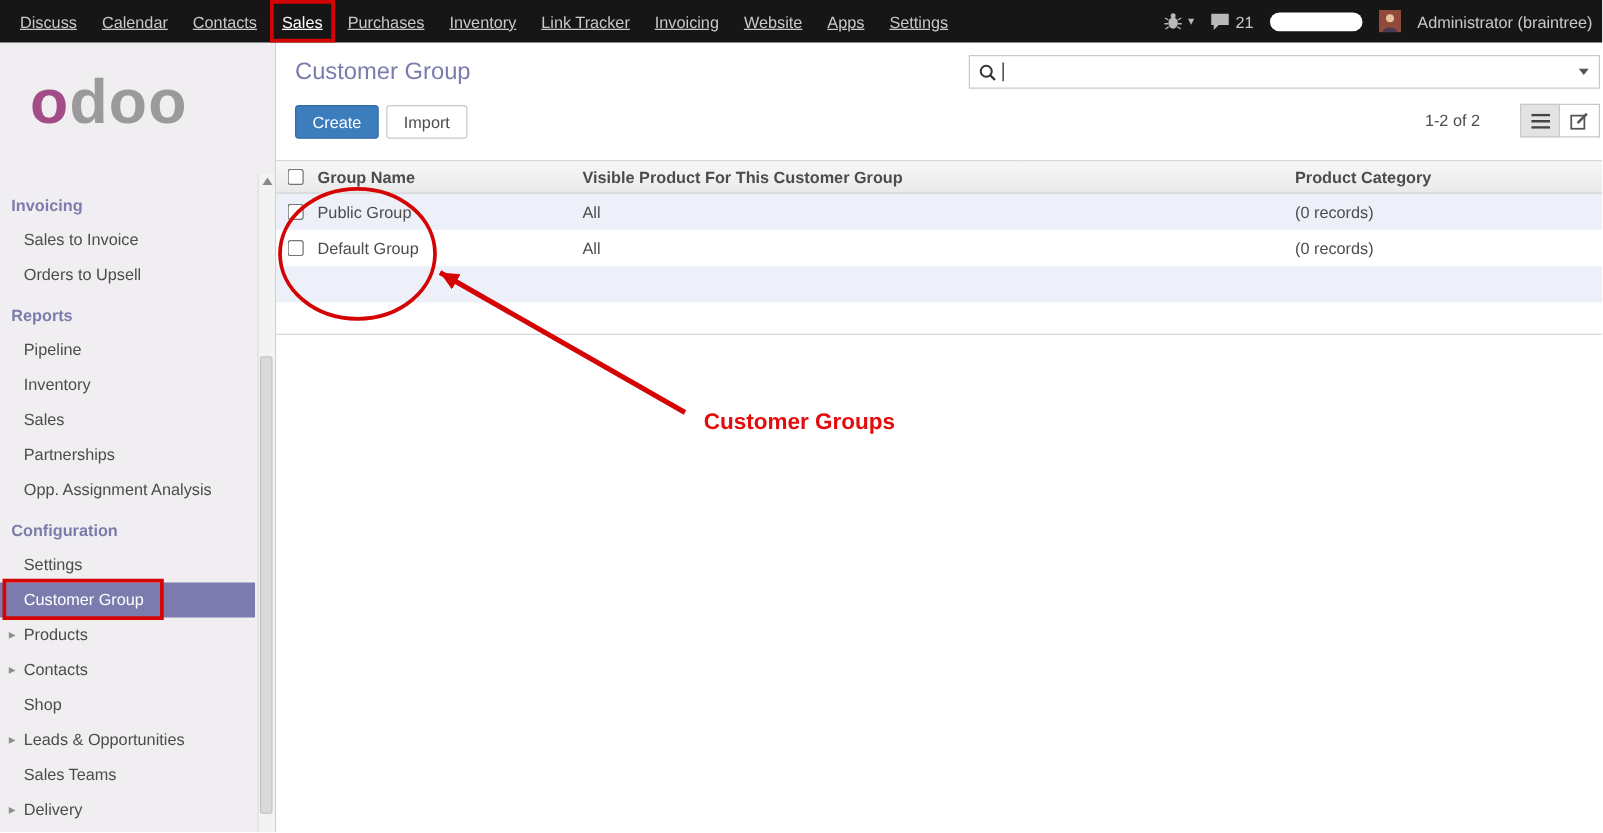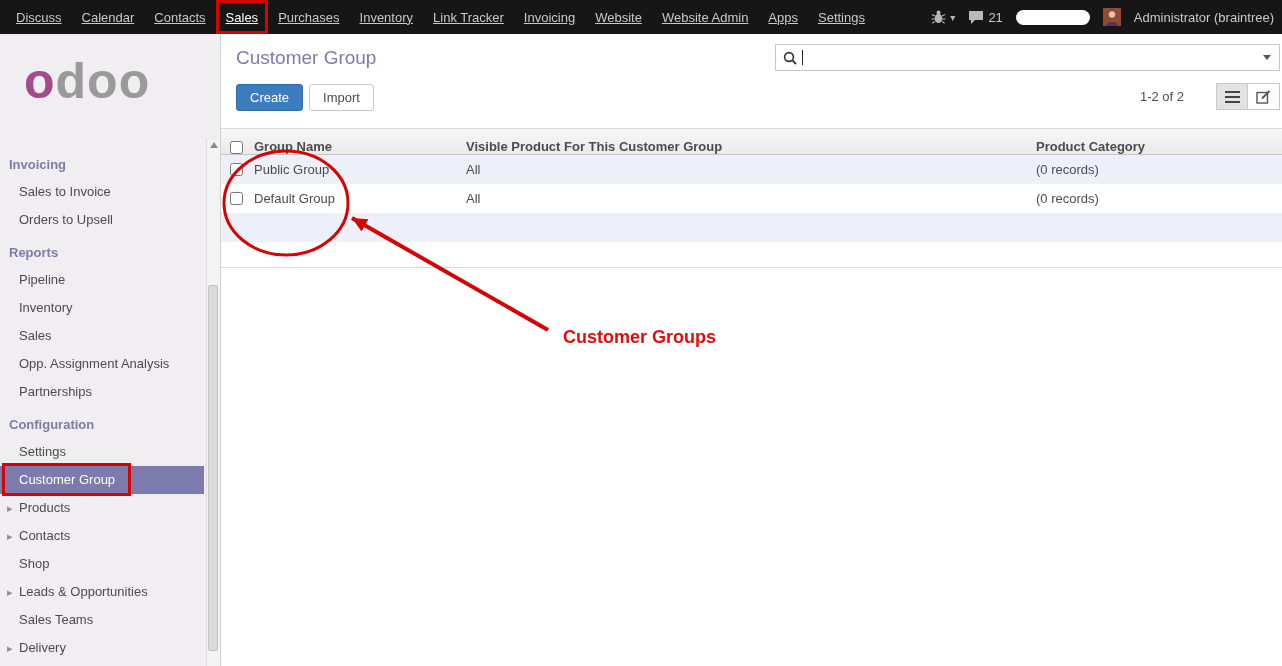--- a/index.html
+++ b/index.html
@@ -58,21 +58,21 @@
   .pager-text { font-size: 13px; color: #4c4c4c; }
   .view-switcher { display: flex; height: 27px; }
   .vs-btn { width: 32px; height: 27px; border: 1px solid #c9c9c9; background: #fff; display: flex; align-items: center;
             justify-content: center; cursor: pointer; }
   .vs-btn + .vs-btn { border-left: none; }
   .vs-btn.active { background: #e3e3e3; }
 
   
   .tbl { position: absolute; top: 94px; left: 0; width: 1061px; }
   .t-head { display: flex; height: 27px; background: linear-gradient(#f7f7f7, #eaeaea);
-            border-top: 1px solid #dadada; border-bottom: 1px solid #c6c6c6; align-items: flex-end;
+            border-top: 1px solid #dadada; border-bottom: 1px solid #c6c6c6; align-items: center;
             font-weight: bold; font-size: 13px; color: #4c4c4c; }
   .t-row { display: flex; height: 29px; align-items: center; font-size: 13px; color: #4c4c4c; cursor: pointer; }
   .t-row.odd { background: #eef0f9; }
   .t-row.empty-b { height: 26px; border-bottom: 1px solid #d8d8d8; cursor: default; }
   .c-check { width: 30px; display: flex; justify-content: center; align-items: center; }
   .c-check input { width: 13px; height: 13px; margin: 0; }
   .c-name { width: 215px; padding-left: 3px; }
   .c-visible { width: 570px; }
   .c-cat { flex: 1; }
 
@@ -92,21 +92,20 @@
     <nav class="menus">
       <span class="menu">Discuss</span>
       <span class="menu">Calendar</span>
       <span class="menu">Contacts</span>
       <span class="menu annotated">Sales</span>
       <span class="menu">Purchases</span>
       <span class="menu">Inventory</span>
       <span class="menu">Link Tracker</span>
       <span class="menu">Invoicing</span>
       <span class="menu">Website</span>
-      <span class="menu">Website Admin</span>
       <span class="menu">Apps</span>
       <span class="menu">Settings</span>
     </nav>
     <div class="topbar-right">
       <span class="icon-group">
         <svg width="15" height="14" viewBox="0 0 15 14">
           <ellipse cx="7.5" cy="8.4" rx="3.8" ry="4.6" fill="#b9b9b9"></ellipse>
           <circle cx="7.5" cy="2.6" r="2" fill="#b9b9b9"></circle>
           <g stroke="#b9b9b9" stroke-width="1.1">
             <line x1="3.8" y1="6" x2="1" y2="4.4"></line>
@@ -147,22 +146,22 @@
         <div class="side-header">Invoicing</div>
         <div class="side-item"><span>Sales to Invoice</span></div>
         <div class="side-item"><span>Orders to Upsell</span></div>
       </div>
 
       <div class="side-section">
         <div class="side-header">Reports</div>
         <div class="side-item"><span>Pipeline</span></div>
         <div class="side-item"><span>Inventory</span></div>
         <div class="side-item"><span>Sales</span></div>
+        <div class="side-item"><span>Partnerships</span></div>
         <div class="side-item"><span>Opp. Assignment Analysis</span></div>
-        <div class="side-item"><span>Partnerships</span></div>
       </div>
 
       <div class="side-section">
         <div class="side-header">Configuration</div>
         <div class="side-item"><span>Settings</span></div>
         <div class="side-item selected"><span>Customer Group</span></div>
         <div class="side-item"><span class="arrow">▸</span><span>Products</span></div>
         <div class="side-item"><span class="arrow">▸</span><span>Contacts</span></div>
         <div class="side-item"><span>Shop</span></div>
         <div class="side-item"><span class="arrow">▸</span><span>Leads &amp; Opportunities</span></div>

